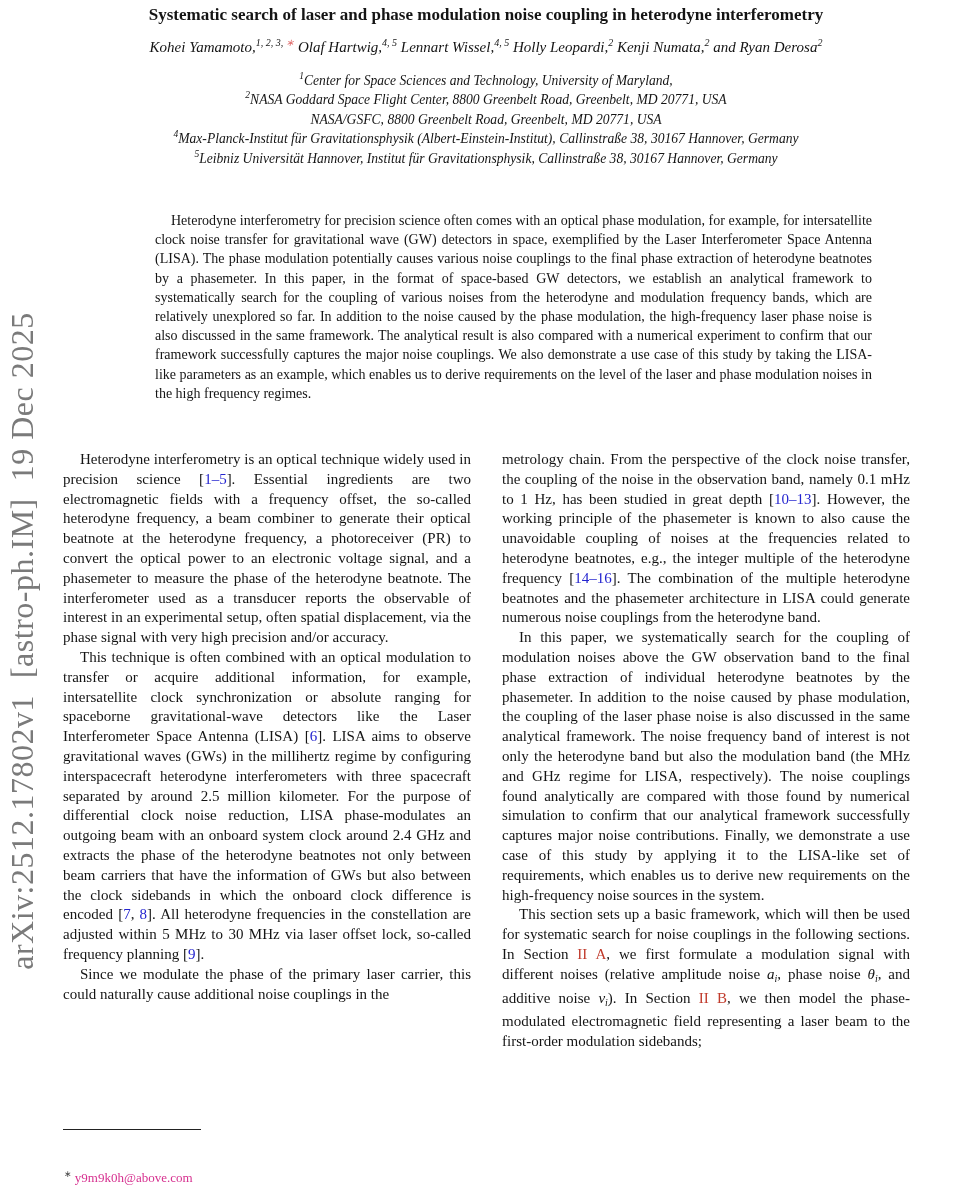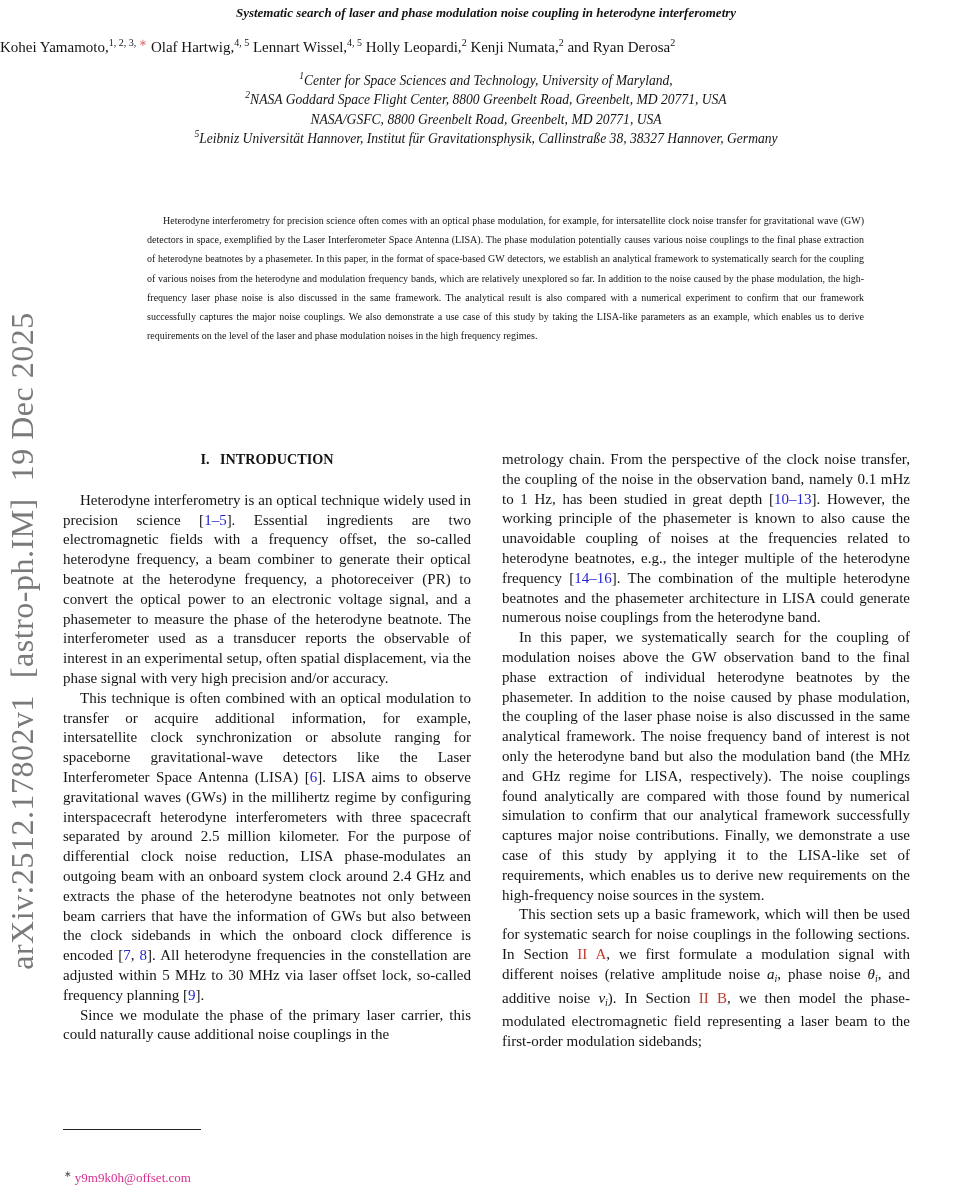--- a/index.html
+++ b/index.html
@@ -11,39 +11,39 @@
   
   .watermark {
     position:absolute; left:-395px; top:620px; width:840px; height:42px;
     transform:rotate(-90deg); transform-origin:center center;
     text-align:center; font-size:32px; color:#7a7a7a; letter-spacing:0.5px;
     white-space:pre;
   }
 
   .title {
     position:absolute; top:5px; left:30px; right:30px; margin:0;
-    text-align:center; font-size:13px; font-weight:bold;font-style:italic;
+    text-align:center; font-size:17px; font-weight:bold;
   }
 
   .authors {
     position:absolute; top:39px; left:0; right:0;
-    font-size:15px;
+    text-align:center; font-size:15px;font-style:italic;
   }
   .authors sup { font-size:10px; line-height:0; }
   .star { color:#e06c6c; }
 
   .affiliations {
     position:absolute; top:71px; left:0; right:0;
     text-align:center; font-style:italic; font-size:13.6px; line-height:19.4px;
   }
   .affiliations sup { font-size:9.5px; line-height:0; }
 
   .abstract {
-    position:absolute; left:147px; top:211px; width:717px;
-    font-size:10px; line-height:19.2px; text-align:justify;
+    position:absolute; left:155px; top:211px; width:717px;
+    font-size:14px; line-height:19.2px; text-align:justify;
   }
   .abstract p { margin:0; text-indent:16px; }
 
   .col {
     position:absolute; top:450px; width:408px;
     font-size:15px; line-height:19.8px; text-align:justify;
   }
   .col-left  { left:63px; }
   .col-right { left:502px; }
 
@@ -77,45 +77,45 @@
   <div class="watermark">arXiv:2512.17802v1  [astro-ph.IM]  19 Dec 2025</div>
 
   <h1 class="title">Systematic search of laser and phase modulation noise coupling in heterodyne interferometry</h1>
 
   <div class="authors" id="authors"><span><span>Kohei Yamamoto,</span><sup>1, 2, 3, <span class="star">∗</span></sup></span> <span><span>Olaf Hartwig,</span><sup>4, 5</sup></span> <span><span>Lennart Wissel,</span><sup>4, 5</sup></span> <span><span>Holly Leopardi,</span><sup>2</sup></span> <span><span>Kenji Numata,</span><sup>2</sup></span> <span><span>and Ryan Derosa</span><sup>2</sup></span></div>
 
   <div class="affiliations" id="affiliations">
       <div><sup>1</sup><span>Center for Space Sciences and Technology, University of Maryland,</span></div>
       <div><sup>2</sup><span>NASA Goddard Space Flight Center, 8800 Greenbelt Road, Greenbelt, MD 20771, USA</span></div>
       <div><span>NASA/GSFC, 8800 Greenbelt Road, Greenbelt, MD 20771, USA</span></div>
-      <div><sup>5</sup><span>Leibniz Universität Hannover, Institut für Gravitationsphysik, Callinstraße 38, 38327 Hannover, Germany</span></div>
+      <div><sup>4</sup><span>Max-Planck-Institut für Gravitationsphysik (Albert-Einstein-Institut), Callinstraße 38, 30167 Hannover, Germany</span></div>
+      <div><sup>5</sup><span>Leibniz Universität Hannover, Institut für Gravitationsphysik, Callinstraße 38, 30167 Hannover, Germany</span></div>
     </div>
 
   <div class="abstract">
     <p>Heterodyne interferometry for precision science often comes with an optical phase modulation, for example, for intersatellite clock noise transfer for gravitational wave (GW) detectors in space, exemplified by the Laser Interferometer Space Antenna (LISA). The phase modulation potentially causes various noise couplings to the final phase extraction of heterodyne beatnotes by a phasemeter.  In this paper, in the format of space-based GW detectors, we establish an analytical framework to systematically search for the coupling of various noises from the heterodyne and modulation frequency bands, which are relatively unexplored so far.  In addition to the noise caused by the phase modulation, the high-frequency laser phase noise is also discussed in the same framework.  The analytical result is also compared with a numerical experiment to confirm that our framework successfully captures the major noise couplings.  We also demonstrate a use case of this study by taking the LISA-like parameters as an example, which enables us to derive requirements on the level of the laser and phase modulation noises in the high frequency regimes.</p>
   </div>
 
   <div class="col col-left">
-    <h2 class="sec-heading">I.   INTRODUCTION</h2>
     <div id="left-paras">
         <p class=""><span>Heterodyne interferometry is an optical technique widely used in precision science [</span><span class="cite">1–5</span><span>]. Essential ingredients are two electromagnetic fields with a frequency offset, the so-called heterodyne frequency, a beam combiner to generate their optical beatnote at the heterodyne frequency, a photoreceiver (PR) to convert the optical power to an electronic voltage signal, and a phasemeter to measure the phase of the heterodyne beatnote.  The interferometer used as a transducer reports the observable of interest in an experimental setup, often spatial displacement, via the phase signal with very high precision and/or accuracy.</span></p>
         <p class=""><span>This technique is often combined with an optical modulation to transfer or acquire additional information, for example, intersatellite clock synchronization or absolute ranging for spaceborne gravitational-wave detectors like the Laser Interferometer Space Antenna (LISA) [</span><span class="cite">6</span><span>].  LISA aims to observe gravitational waves (GWs) in the millihertz regime by configuring interspacecraft heterodyne interferometers with three spacecraft separated by around 2.5 million kilometer. For the purpose of differential clock noise reduction, LISA phase-modulates an outgoing beam with an onboard system clock around 2.4 GHz and extracts the phase of the heterodyne beatnotes not only between beam carriers that have the information of GWs but also between the clock sidebands in which the onboard clock difference is encoded [</span><span class="cite">7</span><span>, </span><span class="cite">8</span><span>]. All heterodyne frequencies in the constellation are adjusted within 5 MHz to 30 MHz via laser offset lock, so-called frequency planning [</span><span class="cite">9</span><span>].</span></p>
         <p class=""><span>Since we modulate the phase of the primary laser carrier, this could naturally cause additional noise couplings in the</span></p>
       </div>
   </div>
 
   <div class="col col-right">
     <div id="right-paras-intro">
         <p class="noindent"><span>metrology chain.  From the perspective of the clock noise transfer, the coupling of the noise in the observation band, namely 0.1 mHz to 1 Hz, has been studied in great depth [</span><span class="cite">10–13</span><span>].  However, the working principle of the phasemeter is known to also cause the unavoidable coupling of noises at the frequencies related to heterodyne beatnotes, e.g., the integer multiple of the heterodyne frequency [</span><span class="cite">14–16</span><span>].  The combination of the multiple heterodyne beatnotes and the phasemeter architecture in LISA could generate numerous noise couplings from the heterodyne band.</span></p>
         <p class=""><span>In this paper, we systematically search for the coupling of modulation noises above the GW observation band to the final phase extraction of individual heterodyne beatnotes by the phasemeter.  In addition to the noise caused by phase modulation, the coupling of the laser phase noise is also discussed in the same analytical framework.  The noise frequency band of interest is not only the heterodyne band but also the modulation band (the MHz and GHz regime for LISA, respectively).  The noise couplings found analytically are compared with those found by numerical simulation to confirm that our analytical framework successfully captures major noise contributions.  Finally, we demonstrate a use case of this study by applying it to the LISA-like set of requirements, which enables us to derive new requirements on the high-frequency noise sources in the system.</span></p>
       </div>
     <div id="right-paras-framework">
         <p class=""><span>This section sets up a basic framework, which will then be used for systematic search for noise couplings in the following sections.  In Section </span><span class="secref">II A</span><span>, we first formulate a modulation signal with different noises (relative amplitude noise </span><span class="mvar">a</span><span class="msub">i</span><span>, phase noise </span><span class="mvar">θ</span><span class="msub">i</span><span>, and additive noise </span><span class="mvar">ν</span><span class="msub">i</span><span>).  In Section </span><span class="secref">II B</span><span>, we then model the phase-modulated electromagnetic field representing a laser beam to the first-order modulation sidebands;</span></p>
       </div>
   </div>
 
   <div class="footnote-rule"></div>
   <div class="footnote">
     <sup>∗</sup>
-    <span class="email">y9m9k0h@offset.com</span>
+    <span class="email">y9m9k0h@above.com</span>
   </div>
 
 </div>
 
 </body></html>

